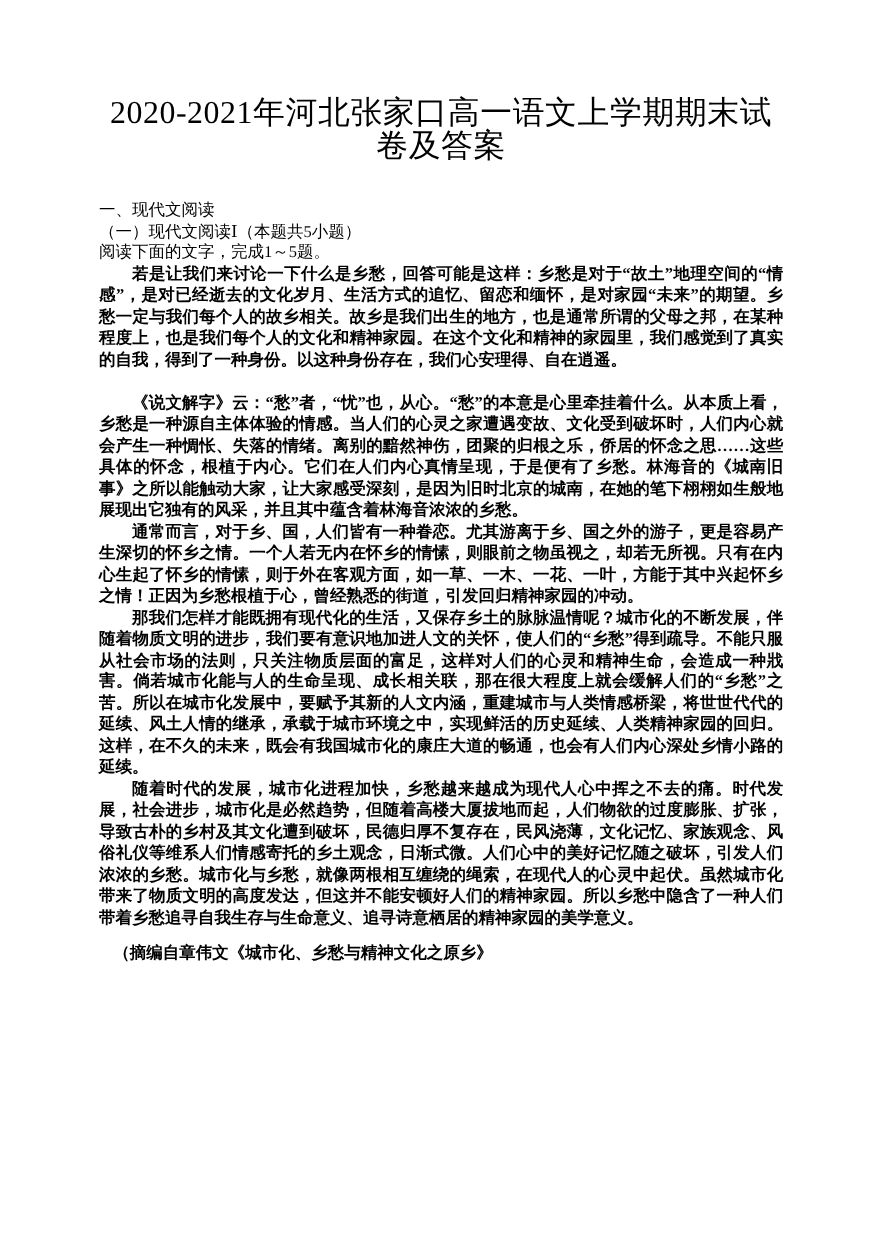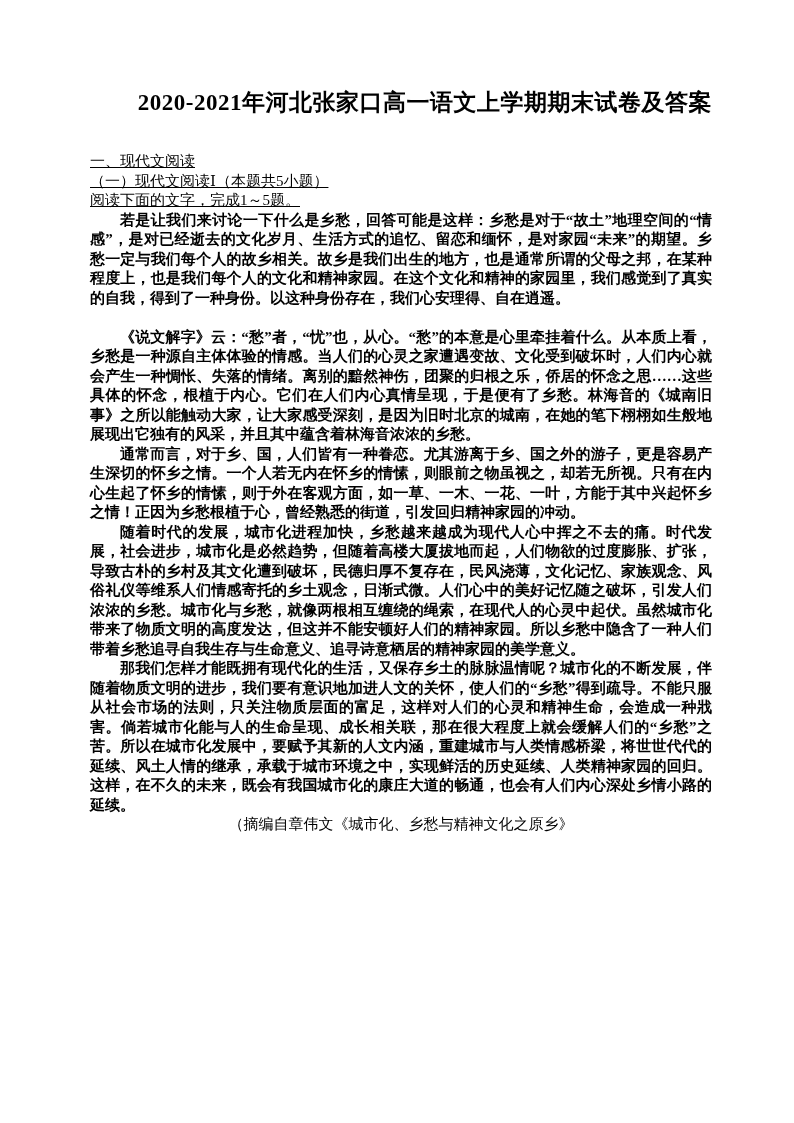--- a/index.html
+++ b/index.html
@@ -14,48 +14,48 @@
     margin: 0 auto;
     background: #ffffff;
     color: #000000;
     box-sizing: border-box;
     padding: 88px 82px 0 90px;
     font-family: "Liberation Serif", "DejaVu Serif", serif;
     overflow: hidden;
   }
   .doc-title {
     margin: 0 0 34px 0;
-    font-size: 23px;
+    font-size: 29px;
     line-height: 30px;
-    font-weight: bold;
-    text-align: right;
+    font-weight: normal;
+    text-align: center;
     letter-spacing: 0.5px;
   }
   .doc-body {
     font-size: 15px;
     line-height: 19.5px;
     text-align: justify;
   }
   .head-line {
     margin: 0;
     text-indent: 0;
-    text-decoration: underline;
   }
   .para {
     margin: 0;
     text-indent: 2em;
     font-weight: bold;
   }
   .gap-below {
     margin-bottom: 19.5px;
   }
   .attribution {
-    margin: 0;
+    margin: 13px;
     text-indent: 0;
-    text-align: center;
+    text-align: left;
+    font-weight: bold;
   }
 </style>
 </head>
 <body>
 
 <div class="page">
 
   <h1 class="doc-title">2020-2021年河北张家口高一语文上学期期末试卷及答案</h1>
 
   <div class="doc-body">
@@ -66,23 +66,23 @@
 
     <p class="head-line">阅读下面的文字，完成1～5题。</p>
 
 
     <p class="para gap-below">若是让我们来讨论一下什么是乡愁，回答可能是这样：乡愁是对于“故土”地理空间的“情感”，是对已经逝去的文化岁月、生活方式的追忆、留恋和缅怀，是对家园“未来”的期望。乡愁一定与我们每个人的故乡相关。故乡是我们出生的地方，也是通常所谓的父母之邦，在某种程度上，也是我们每个人的文化和精神家园。在这个文化和精神的家园里，我们感觉到了真实的自我，得到了一种身份。以这种身份存在，我们心安理得、自在逍遥。</p>
 
     <p class="para">《说文解字》云：“愁”者，“忧”也，从心。“愁”的本意是心里牵挂着什么。从本质上看，乡愁是一种源自主体体验的情感。当人们的心灵之家遭遇变故、文化受到破坏时，人们内心就会产生一种惆怅、失落的情绪。离别的黯然神伤，团聚的归根之乐，侨居的怀念之思……这些具体的怀念，根植于内心。它们在人们内心真情呈现，于是便有了乡愁。林海音的《城南旧事》之所以能触动大家，让大家感受深刻，是因为旧时北京的城南，在她的笔下栩栩如生般地展现出它独有的风采，并且其中蕴含着林海音浓浓的乡愁。</p>
 
     <p class="para">通常而言，对于乡、国，人们皆有一种眷恋。尤其游离于乡、国之外的游子，更是容易产生深切的怀乡之情。一个人若无内在怀乡的情愫，则眼前之物虽视之，却若无所视。只有在内心生起了怀乡的情愫，则于外在客观方面，如一草、一木、一花、一叶，方能于其中兴起怀乡之情！正因为乡愁根植于心，曾经熟悉的街道，引发回归精神家园的冲动。</p>
 
+    <p class="para">那我们怎样才能既拥有现代化的生活，又保存乡土的脉脉温情呢？城市化的不断发展，伴随着物质文明的进步，我们要有意识地加进人文的关怀，使人们的“乡愁”得到疏导。不能只服从社会市场的法则，只关注物质层面的富足，这样对人们的心灵和精神生命，会造成一种戕害。倘若城市化能与人的生命呈现、成长相关联，那在很大程度上就会缓解人们的“乡愁”之苦。所以在城市化发展中，要赋予其新的人文内涵，重建城市与人类情感桥梁，将世世代代的延续、风土人情的继承，承载于城市环境之中，实现鲜活的历史延续、人类精神家园的回归。这样，在不久的未来，既会有我国城市化的康庄大道的畅通，也会有人们内心深处乡情小路的延续。</p>
+
     <p class="para">随着时代的发展，城市化进程加快，乡愁越来越成为现代人心中挥之不去的痛。时代发展，社会进步，城市化是必然趋势，但随着高楼大厦拔地而起，人们物欲的过度膨胀、扩张，导致古朴的乡村及其文化遭到破坏，民德归厚不复存在，民风浇薄，文化记忆、家族观念、风俗礼仪等维系人们情感寄托的乡土观念，日渐式微。人们心中的美好记忆随之破坏，引发人们浓浓的乡愁。城市化与乡愁，就像两根相互缠绕的绳索，在现代人的心灵中起伏。虽然城市化带来了物质文明的高度发达，但这并不能安顿好人们的精神家园。所以乡愁中隐含了一种人们带着乡愁追寻自我生存与生命意义、追寻诗意栖居的精神家园的美学意义。</p>
-
-    <p class="para">那我们怎样才能既拥有现代化的生活，又保存乡土的脉脉温情呢？城市化的不断发展，伴随着物质文明的进步，我们要有意识地加进人文的关怀，使人们的“乡愁”得到疏导。不能只服从社会市场的法则，只关注物质层面的富足，这样对人们的心灵和精神生命，会造成一种戕害。倘若城市化能与人的生命呈现、成长相关联，那在很大程度上就会缓解人们的“乡愁”之苦。所以在城市化发展中，要赋予其新的人文内涵，重建城市与人类情感桥梁，将世世代代的延续、风土人情的继承，承载于城市环境之中，实现鲜活的历史延续、人类精神家园的回归。这样，在不久的未来，既会有我国城市化的康庄大道的畅通，也会有人们内心深处乡情小路的延续。</p>
 
     <p class="attribution">（摘编自章伟文《城市化、乡愁与精神文化之原乡》</p>
 
 
 
 
   </div>
 </div>
 
 </body></html>

